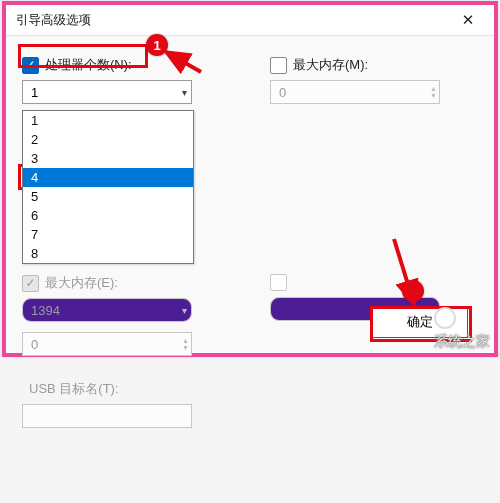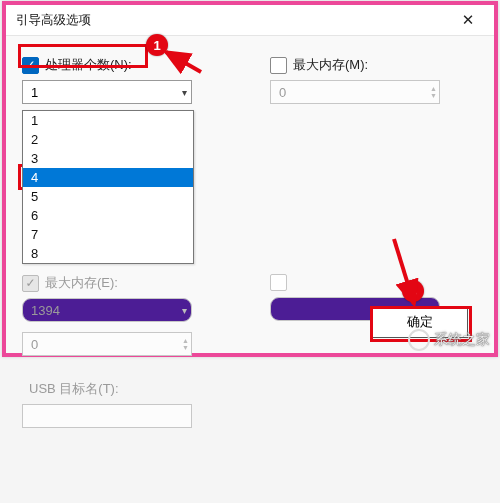--- a/index.html
+++ b/index.html
@@ -202,26 +202,27 @@
     font-size: 18px;
     color: rgba(0,0,0,0.08);
     letter-spacing: 4px;
     pointer-events: none;
   }
   .wm2 {
     position:absolute;
     right:4px;
     bottom:2px;
     display:flex;
-    align-items:center;
+    align-items:flex-start;
     gap:4px;
     color:#eee;
     font-size:14px;
     text-shadow:0 0 3px #888, 0 0 1px #000;
     pointer-events:none;
+    flex-direction:column;
   }
   .wm2 .gear {
     width:18px;height:18px;border:2px solid #ddd;border-radius:50%;
     display:inline-block;position:relative;
   }
 </style>
 </head>
 <body>
 
 <div class="window">

